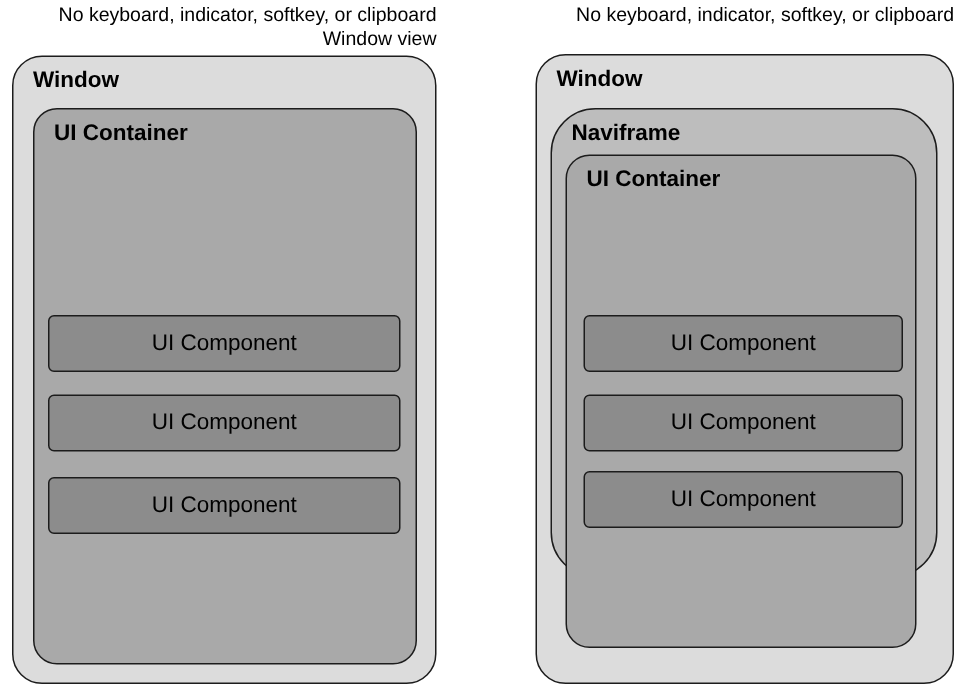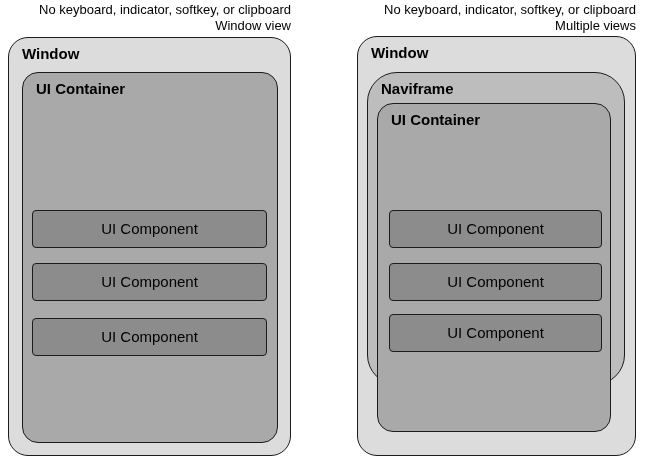--- a/index.html
+++ b/index.html
@@ -77,21 +77,20 @@
   <div class="box ui-container container-left">
     <div class="frame-label">UI Container</div>
     <div class="box component comp-left comp-l1">UI Component</div>
     <div class="box component comp-left comp-l2">UI Component</div>
     <div class="box component comp-left comp-l3">UI Component</div>
   </div>
 </div>
 
 <div class="caption caption-right">
   <div>No keyboard, indicator, softkey, or clipboard</div>
-  <div>Multiple views</div>
 </div>
 
 <div class="box window window-right">
   <div class="frame-label">Window</div>
   <div class="box naviframe">
     <div class="frame-label">Naviframe</div>
     <div class="box ui-container container-right">
       <div class="frame-label">UI Container</div>
       <div class="box component comp-right comp-r1">UI Component</div>
       <div class="box component comp-right comp-r2">UI Component</div>

